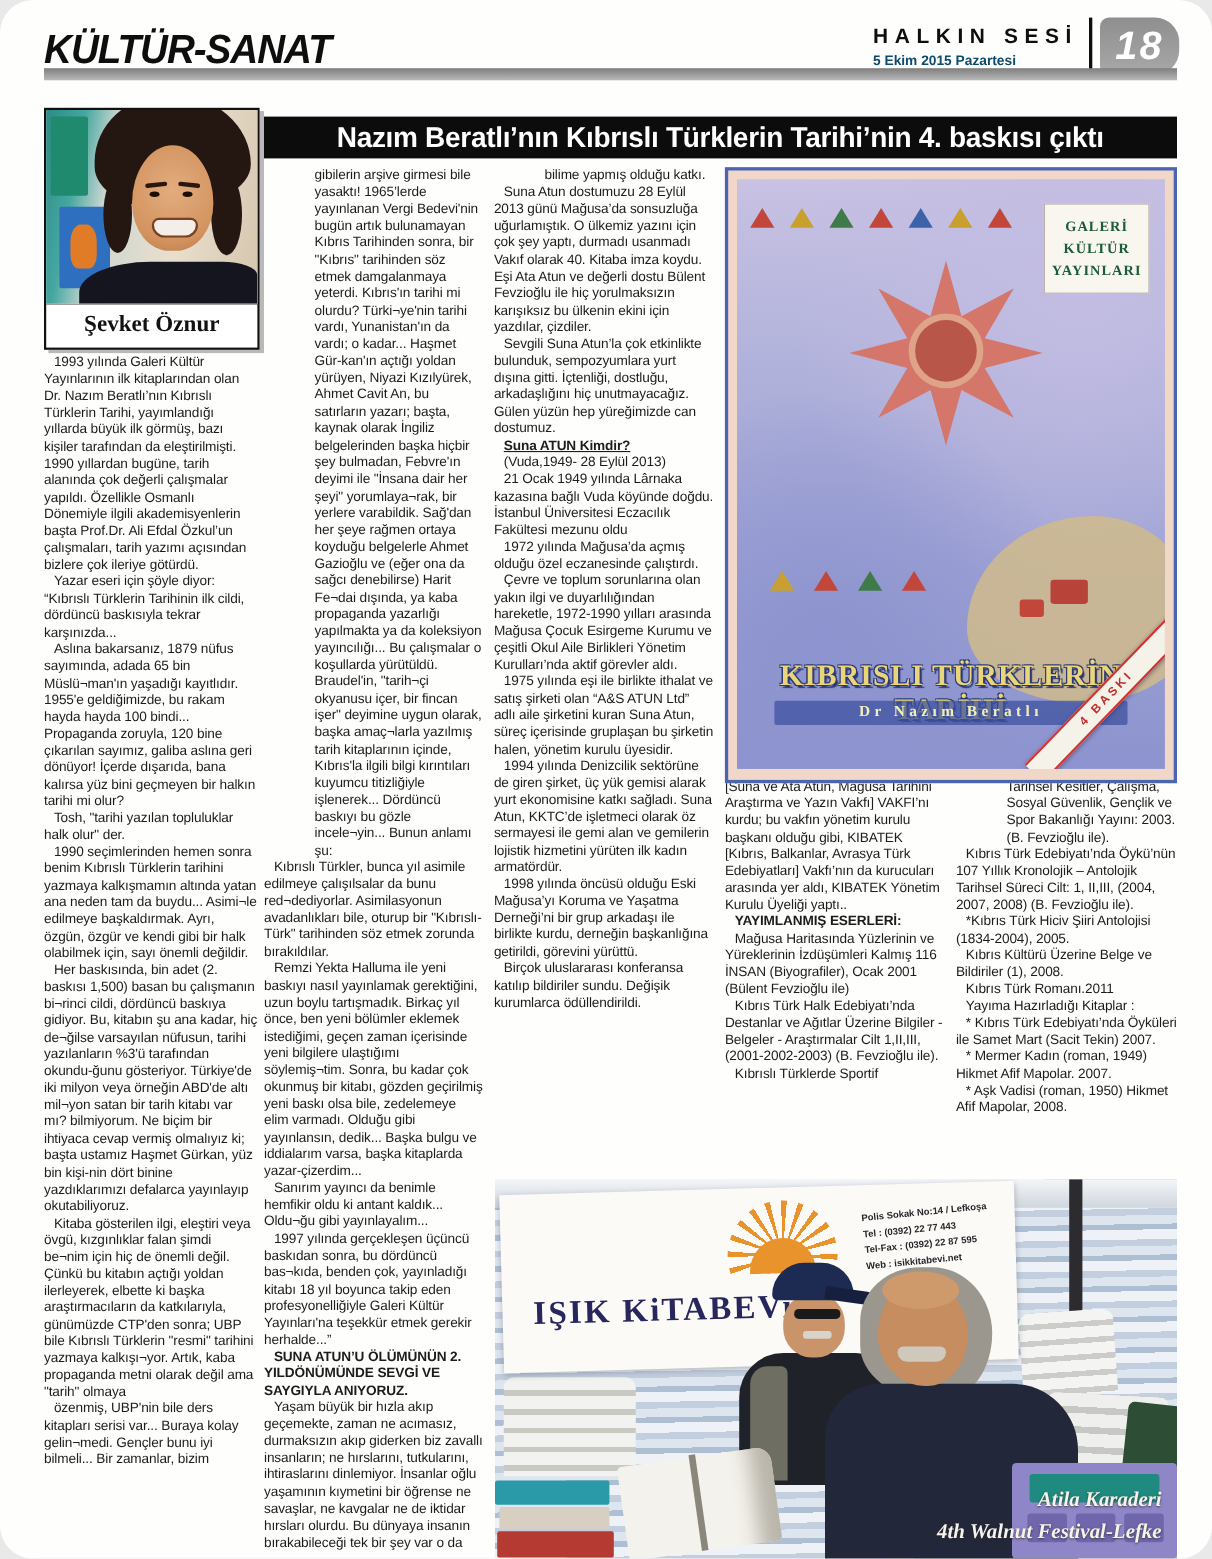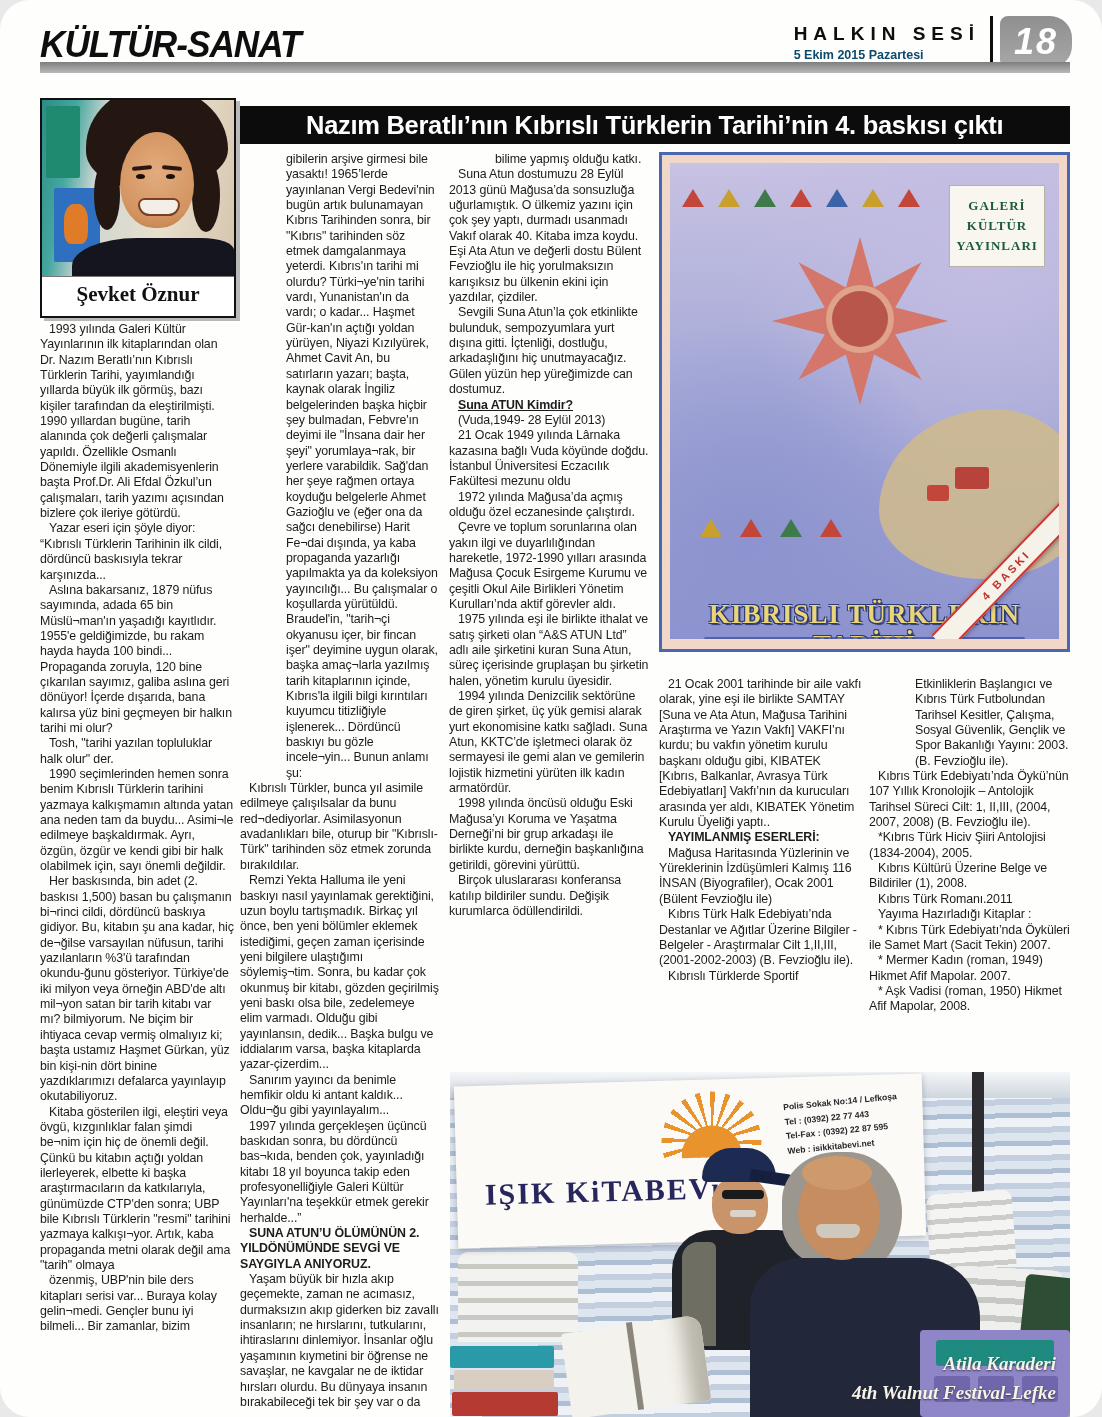--- a/index.html
+++ b/index.html
@@ -59,21 +59,21 @@
   .col3{left:449px;top:152px;width:200px;height:914px;}
   .col4{left:659px;top:677px;width:203px;height:398px;}
   .col5{left:869px;top:677px;width:201px;height:382px;}
   .para{margin:0;text-indent:9px;}
   .para.flush{text-indent:0;margin-left:46px;}
   .para.head{font-weight:bold;}
   .para.gap{}
   .para.u{font-weight:bold;text-decoration:underline;}
 
   
-  .book-cover{position:absolute;left:659px;top:152px;width:411px;height:500px;
+  .book-cover{position:absolute;left:659px;top:152px;width:411px;height:560px;
         border:3px solid #4a66b0;background:#f0d7c8;box-sizing:border-box;}
   .cover-map{position:absolute;left:8px;top:8px;right:8px;bottom:10px;overflow:hidden;
         background:
           radial-gradient(circle at 20% 80%,#8d93ce 0%,rgba(141,147,206,0) 45%),
           radial-gradient(circle at 80% 20%,#c2bce2 0%,rgba(194,188,226,0) 50%),
           linear-gradient(#c8c2e3 0%,#aeb0da 35%,#9ba0d4 70%,#8d93ce 100%);}
   .tent-row{position:absolute;left:12px;top:26px;display:flex;gap:14px;}
   .tent{width:0;height:0;border-left:11px solid transparent;border-right:11px solid transparent;}
   .tent.c1{border-bottom:18px solid #c2463a;}
   .tent.c2{border-bottom:18px solid #c99f2e;}

